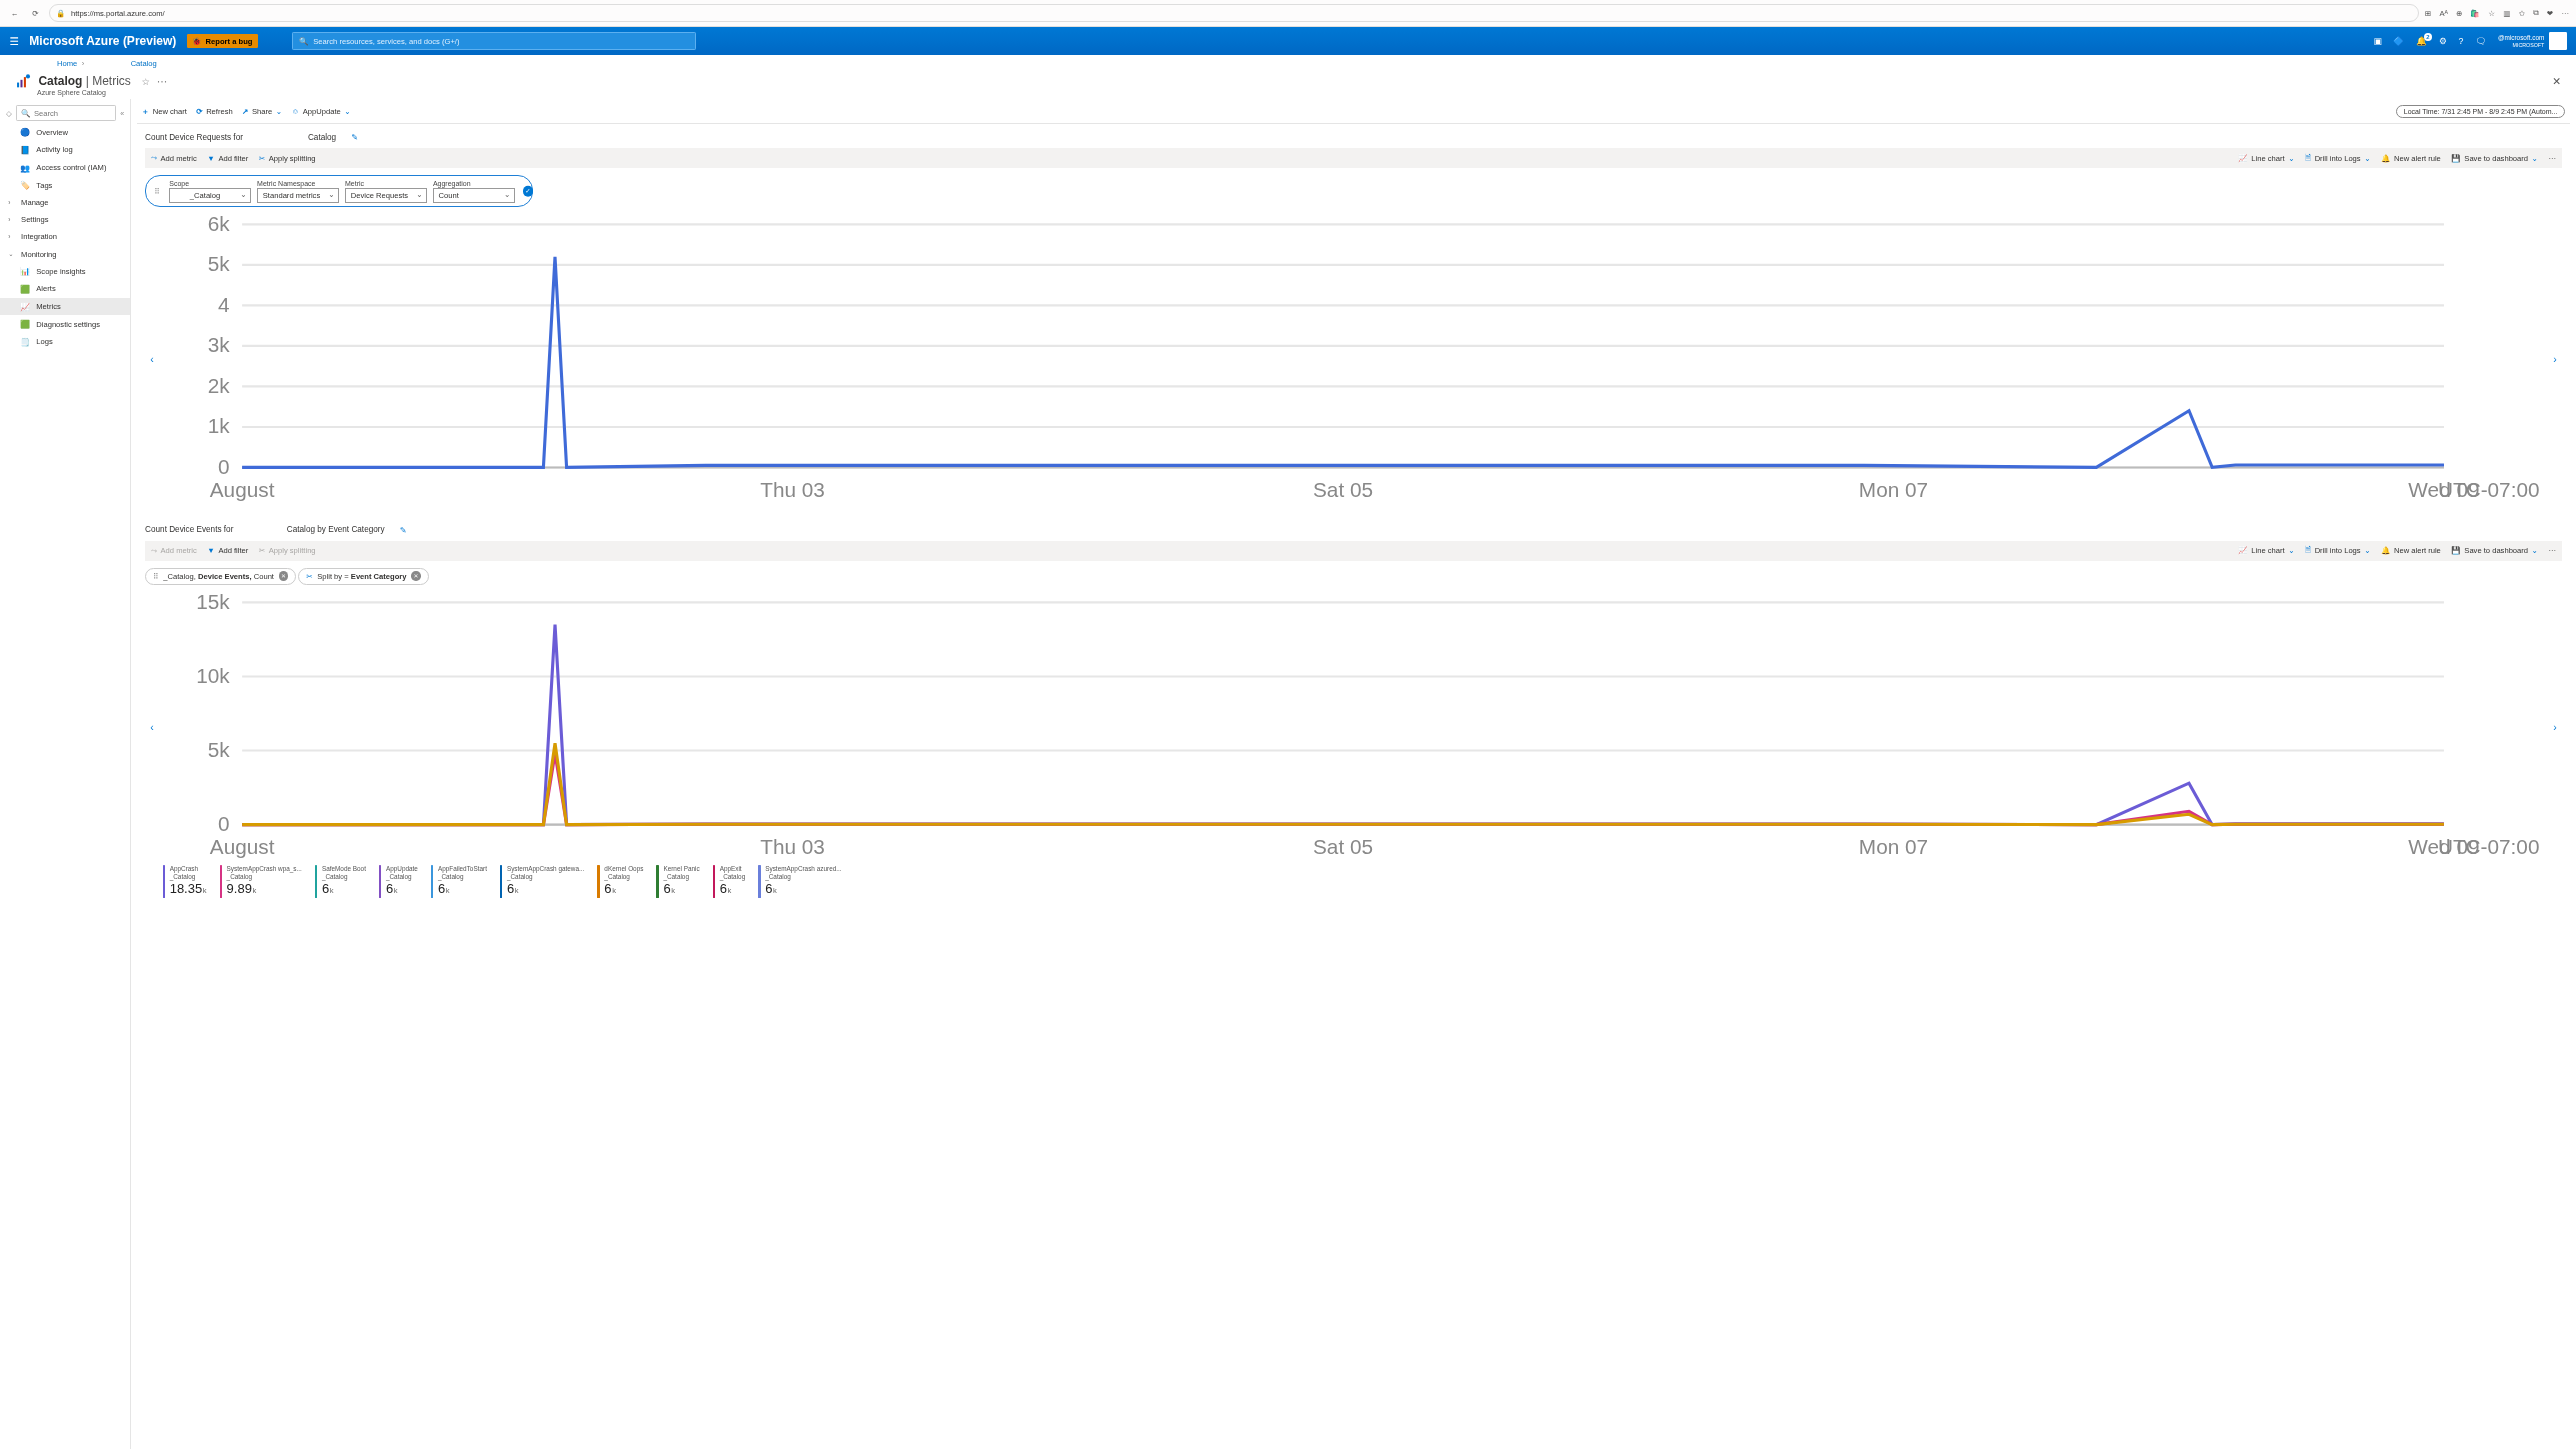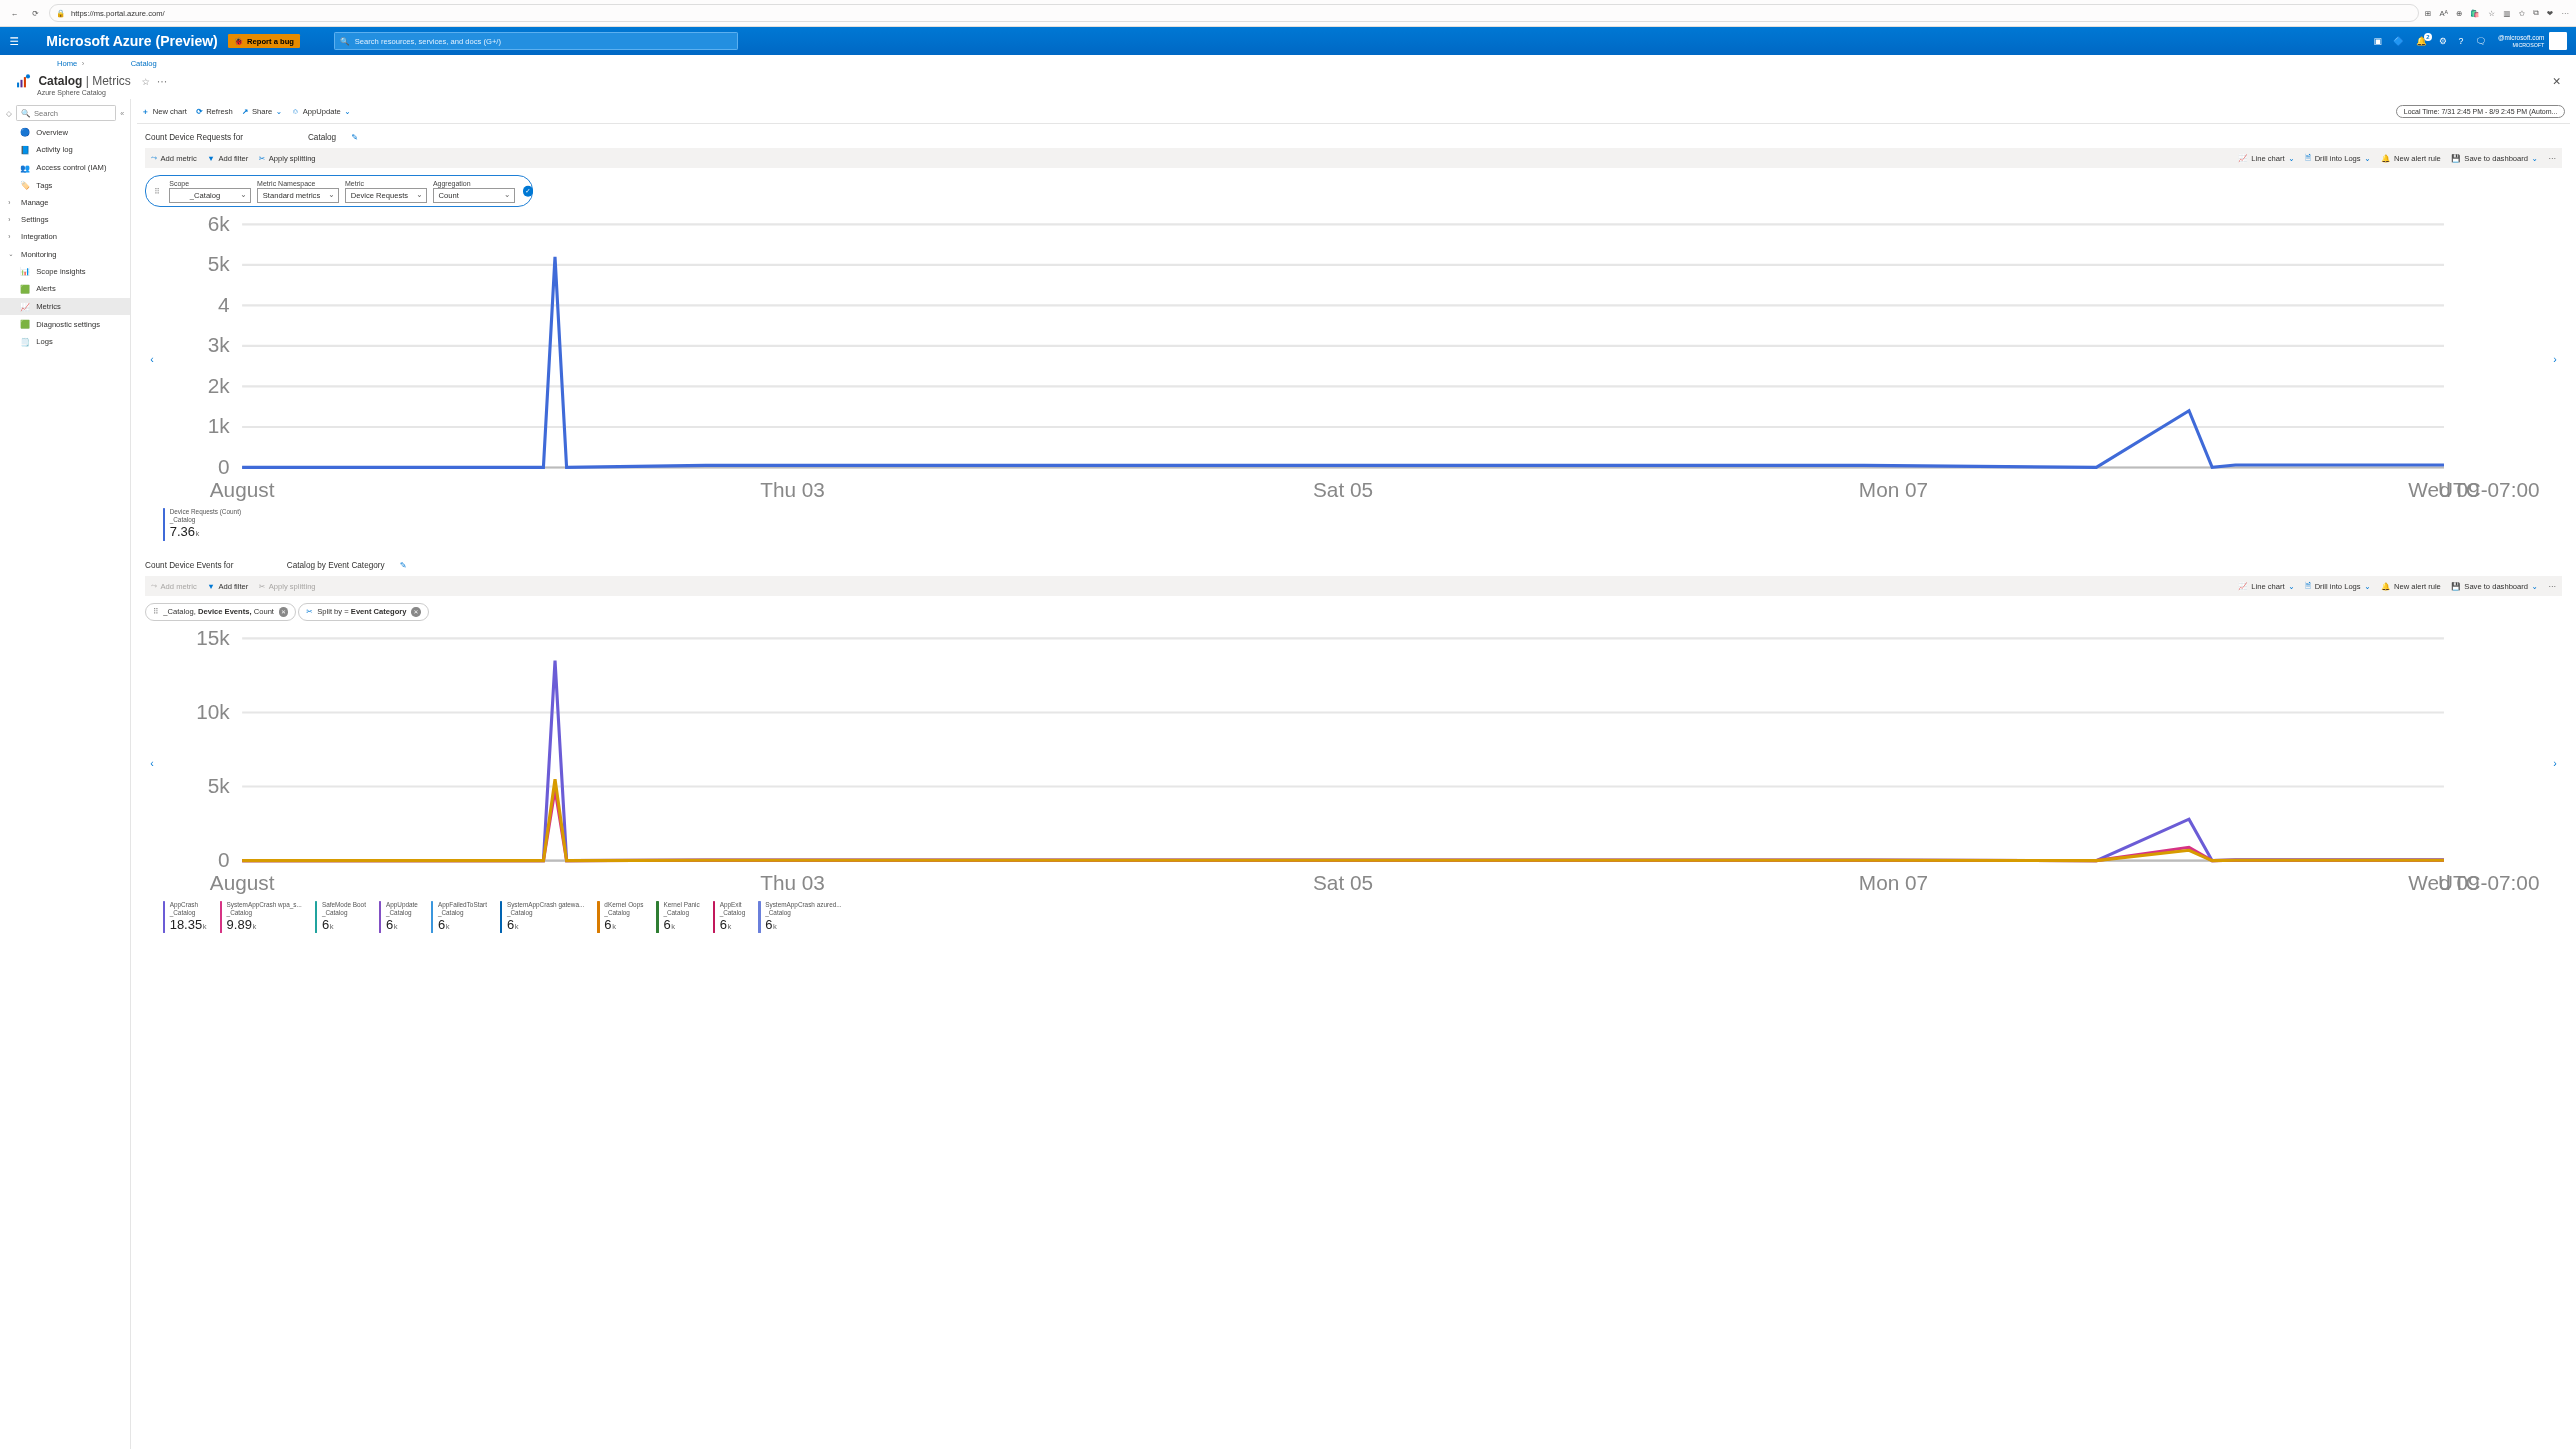--- a/index.html
+++ b/index.html
@@ -9,21 +9,21 @@
 .browser-bar { height: 27px; display: flex; align-items: center; gap: 5.9px; padding: 0 7px; border-bottom: 0.6px solid #e1dfdd; background:#fdfcfc; }
 .browser-bar .nav-btn { width: 15px; height: 15px; display: flex; align-items: center; justify-content: center; color: #555; border-radius: 2.3px; cursor: pointer; }
 .url-box { flex: 1; height: 17.6px; border: 0.6px solid #ddd; border-radius: 9.4px; display: flex; align-items: center; padding: 0 7px; font-size: 7.6px; color: #333; gap:4.7px;}
 .url-lock { color:#777; }
 .browser-icons { display: flex; gap: 8.2px; color:#555; align-items:center; }
 .browser-icons span { cursor:pointer; }
 
 
 .azure-top { height: 28px; background: linear-gradient(#0078d4,#0068c4); display: flex; align-items: center; padding: 0 9.4px; color: #fff; gap: 10.5px; }
 .hamburger { font-size: 10.5px; cursor:pointer; }
-.brand { font-weight: 600; font-size: 14px; margin-left: 17px; }
+.brand { font-weight: 600; font-size: 12px; }
 .bug-badge { background: #e88b00; color: #000; padding: 2.3px 5.9px; border-radius: 1.2px; font-size: 7.6px; display: flex; align-items: center; gap: 3.5px; cursor:pointer; font-weight:600;}
 .azure-search { flex: 1; max-width: 404px; margin-left: 23.4px; background: #238fe0; border: 0.6px solid #5cb0f0; height: 17.6px; display: flex; align-items: center; padding: 0 5.9px; color: #dff0ff; gap: 4.7px; border-radius:1.2px; }
 .azure-search input { flex:1; background: transparent; border: none; color: #fff; font-size: 7.6px; outline:none; }
 .azure-search input::placeholder { color:#dff0ff; }
 .top-icons { display: flex; gap: 11.7px; align-items: center; margin-left:auto; font-size:8.8px; }
 .top-icons .icon-btn { position:relative; cursor:pointer; }
 .badge-dot { position:absolute; top:-3.5px; right:-4.7px; background:#fff; color:#0078d4; font-size:5.9px; border-radius:50%; width:8.2px; height:8.2px; display:flex; align-items:center; justify-content:center; font-weight:bold; }
 .user-box { text-align: right; font-size: 6.4px; line-height: 1.2; display:flex; align-items:center; gap:4.7px;}
 .user-box .avatar { width:17.6px; height:17.6px; background:#fff; border-radius:1.2px; }
 
@@ -361,30 +361,20 @@
               <text class="axis-text" x="570" y="136" text-anchor="middle">Sat 05</text>
               <text class="axis-text" x="835" y="136" text-anchor="middle">Mon 07</text>
               <text class="axis-text" x="1100" y="136" text-anchor="middle">Wed 09</text>
               <text class="axis-text" x="1146" y="136" text-anchor="end">UTC-07:00</text>
               <path class="series-line" d="M40 122 L95.78947368421052 122 L151.57894736842104 122 L185.05263157894737 122 L190.6315789473684 20.599999999999994 L196.21052631578945 122 L263.1578947368421 121.025 L374.7368421052631 121.025 L486.31578947368416 121.025 L597.8947368421052 121.025 L709.4736842105262 121.025 L821.0526315789473 121.025 L932.6315789473683 122 L977.2631578947369 94.7 L988.421052631579 122 L999.5789473684209 120.83 L1044.2105263157894 120.83 L1100 120.83 " stroke="#3f6ad8"></path>
             </svg>
         </div>
         <div class="nav-arrow">›</div>
       </div>
 
-      <div class="legend-block">
-        <div class="legend-item">
-          <div class="legend-bar" style="background:#3f6ad8;"></div>
-          <div class="legend-text">
-            <div>Device Requests (Count)</div>
-            <div>_Catalog</div>
-            <div><span class="val">7.36</span><span class="unit">k</span></div>
-          </div>
-        </div>
-      </div>
     </div>
 
     <div class="chart-card">
       <div class="chart-title-row">
         <span>Count Device Events for</span>
         <span style="width:23.4px"></span>
         <span>Catalog by Event Category</span>
         <span class="edit">✎</span>
       </div>
       <div class="toolbar">

